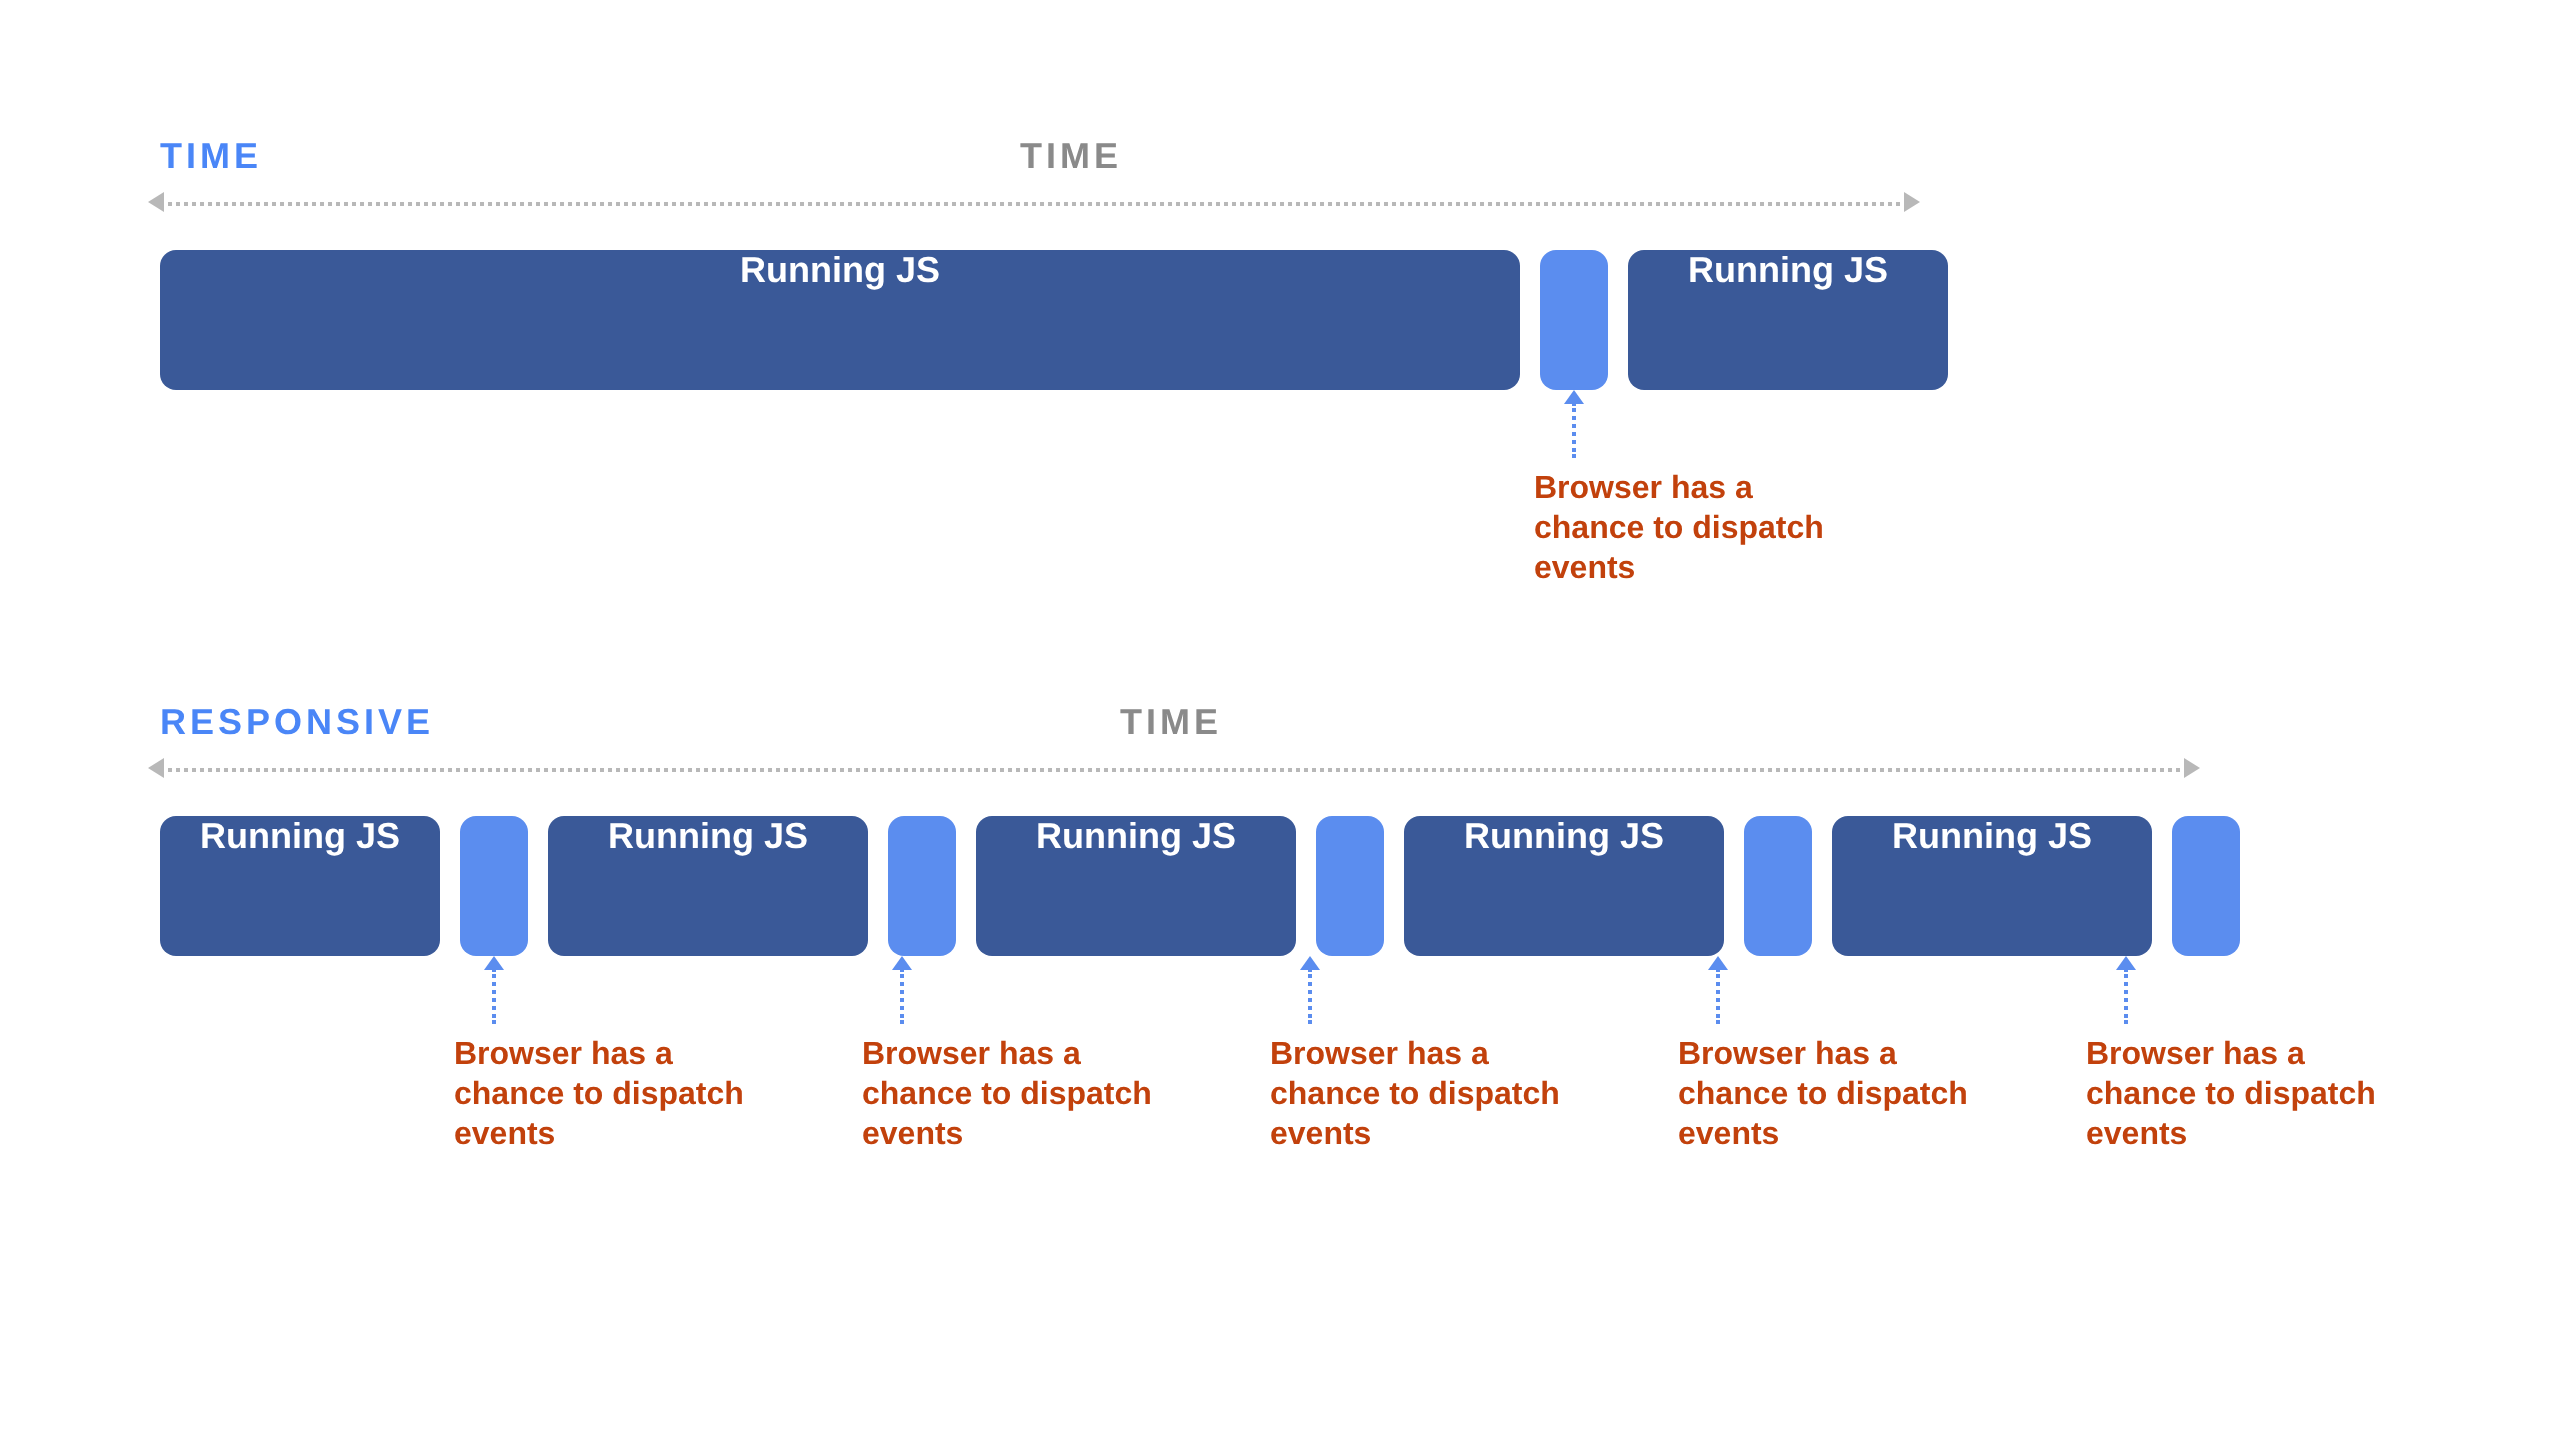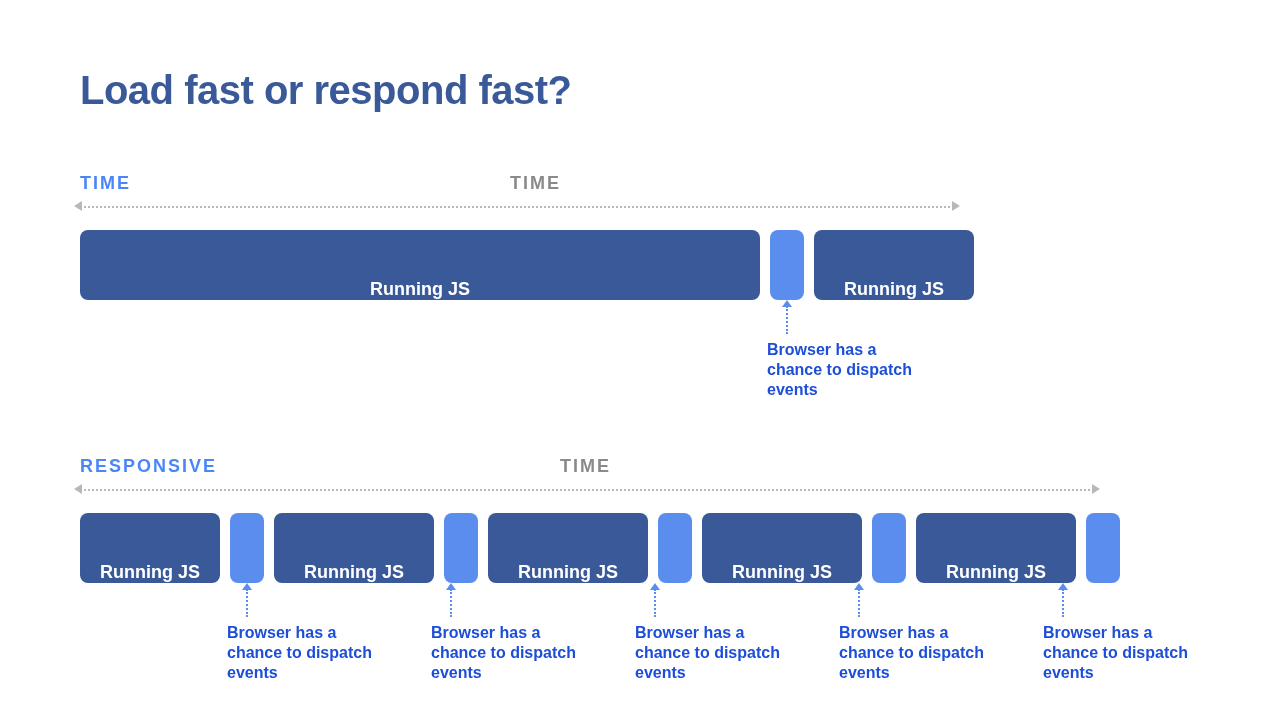--- a/index.html
+++ b/index.html
@@ -74,21 +74,21 @@
     gap: 10px;
     align-items: stretch;
     margin-bottom: 0;
   }
   .js-block {
     background: #3a5998;
     color: #fff;
     font-weight: 700;
     font-size: 18px;
     display: flex;
-    align-items: flex-end;
+    align-items: flex-start;
     justify-content: center;
     height: 70px;
     border-radius: 8px;
     flex: 0 0 auto;
   }
   .gap-block {
     background: #5b8def;
     height: 70px;
     border-radius: 8px;
     flex: 0 0 auto;
@@ -116,34 +116,33 @@
     border-left: 2px dotted #5b8def;
     height: 28px;
   }
   .callout .callout-text {
     position: absolute;
     top: 40px;
     left: -10px;
     font-size: 16px;
     font-weight: 700;
     line-height: 1.25;
-    color: #1d4ed8;
+    color: #c2410c;
   }
   .section { margin-bottom: 36px; }
   .header-flex {
     display: flex;
     align-items: baseline;
   }
 </style>
 </head>
 <body>
 
 <div class="slide">
 
-  <h1 class="title">Load fast or respond fast?</h1>
 
   <div class="section">
     <div class="header-flex">
       <div class="section-label">TIME</div>
       <div class="time-label" style="position:absolute; left:430px;">TIME</div>
     </div>
     <div class="axis-wrap" style="width:880px; margin-top:8px;">
       <div class="axis-arrow-left"></div>
       <div class="axis-line"></div>
       <div class="axis-arrow-right"></div>

